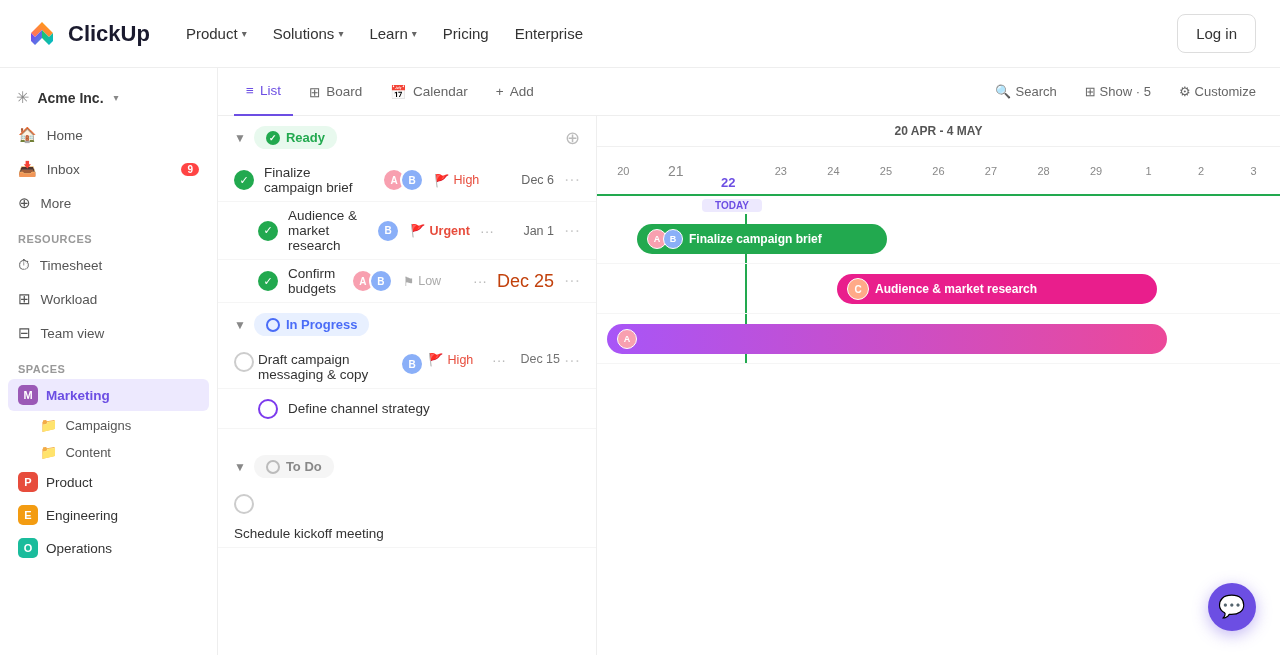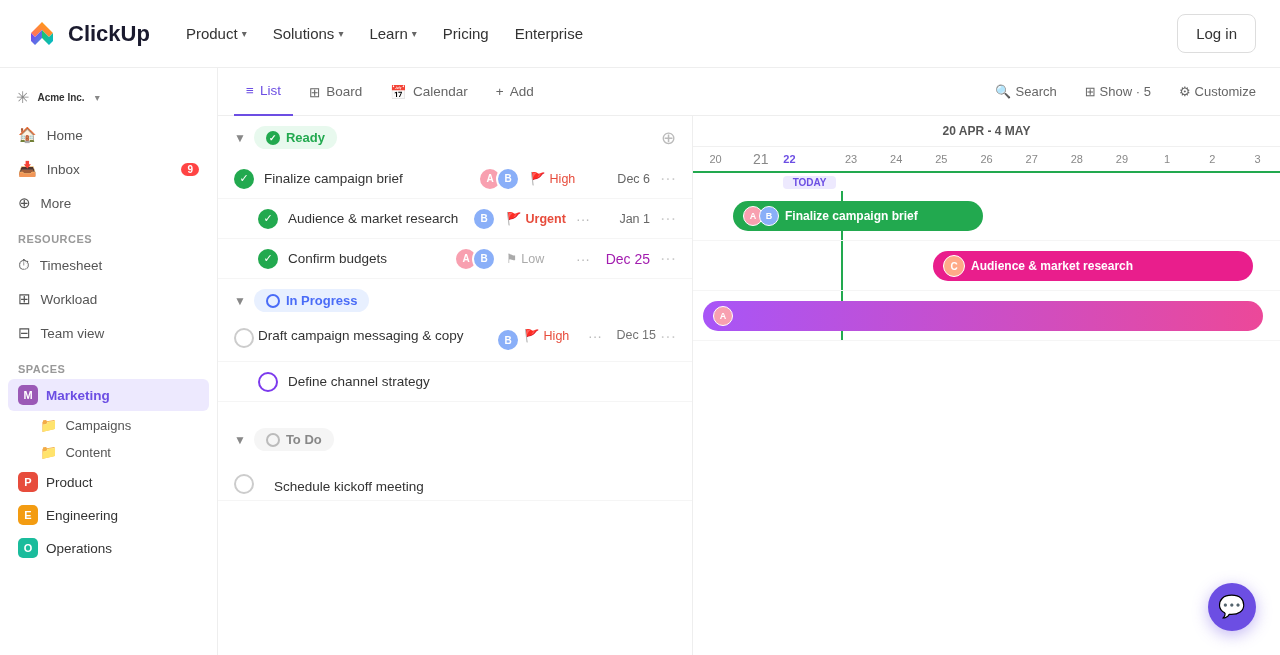--- a/index.html
+++ b/index.html
@@ -63,21 +63,21 @@
     </div>
   </div>
 </nav>
 
 <div class="app">
 
   <aside style="width:218px;background:#fff;border-right:1px solid #eee;padding:12px 0;overflow-y:auto;flex-shrink:0;">
 
     <div style="display:flex;align-items:center;gap:8px;padding:8px 16px 12px;cursor:pointer;">
       <span style="color:#888;font-size:16px;">✳</span>
-      <span style="font-size:10px;font-weight:600;color:#333;">Acme Inc.</span>
+      <span style="font-size:14px;font-weight:600;color:#333;">Acme Inc.</span>
       <span style="font-size:10px;color:#888;margin-left:2px;">▾</span>
     </div>
 
     <div style="padding:0 8px;">
       <div style="display:flex;align-items:center;gap:10px;padding:7px 10px;border-radius:6px;cursor:pointer;color:#555;font-size:13.5px;margin-bottom:2px;">
         <span style="font-size:15px;">🏠</span>
         <span>Home</span>
       </div>
       <div style="display:flex;align-items:center;gap:10px;padding:7px 10px;border-radius:6px;cursor:pointer;color:#555;font-size:13.5px;margin-bottom:2px;">
         <span style="font-size:15px;">📥</span>
@@ -216,21 +216,21 @@
 
           <div style="display:flex;align-items:center;padding:6px 16px 6px 40px;border-bottom:1px solid #f5f5f5;gap:10px;min-height:40px;">
             <div style="width:20px;height:20px;background:#22a94f;border-radius:50%;display:flex;align-items:center;justify-content:center;color:#fff;font-size:11px;flex-shrink:0;cursor:pointer;">✓</div>
             <span style="flex:1;font-size:13.5px;color:#333;">Confirm budgets</span>
             <div style="display:flex;">
               <div style="width:24px;height:24px;border-radius:50%;border:2px solid #fff;background:#f8a0b0;overflow:hidden;display:flex;align-items:center;justify-content:center;font-size:10px;font-weight:600;color:#fff;">A</div>
               <div style="width:24px;height:24px;border-radius:50%;border:2px solid #fff;background:#8aaff8;margin-left:-6px;overflow:hidden;display:flex;align-items:center;justify-content:center;font-size:10px;font-weight:600;color:#fff;">B</div>
             </div>
             <span style="display:flex;align-items:center;gap:4px;font-size:12.5px;color:#aaa;min-width:60px;">⚑ <span>Low</span></span>
             <span style="color:#bbb;cursor:pointer;font-size:14px;">···</span>
-            <span style="font-size:14px;color:#a21caf;min-width:50px;text-align:right;">Dec 25</span>
+            <span style="font-size:18px;color:#c2410c;min-width:50px;text-align:right;">Dec 25</span>
             <span style="color:#ccc;cursor:pointer;font-size:16px;">···</span>
           </div>
         </div>
 
         <div>
           <div style="display:flex;align-items:center;gap:8px;padding:10px 16px;background:#fff;">
             <span style="color:#888;cursor:pointer;font-size:12px;">▼</span>
             <div style="display:flex;align-items:center;gap:6px;padding:4px 12px;border-radius:20px;background:#e8f0ff;color:#4a6cf7;font-size:13px;font-weight:600;">
               <span style="width:14px;height:14px;border-radius:50%;border:2.5px solid #4a6cf7;display:inline-block;"></span>
               <span>In Progress</span>
@@ -258,36 +258,36 @@
 
         <div style="margin-top:16px;">
           <div style="display:flex;align-items:center;gap:8px;padding:10px 16px;background:#fff;">
             <span style="color:#888;cursor:pointer;font-size:12px;">▼</span>
             <div style="display:flex;align-items:center;gap:6px;padding:4px 12px;border-radius:20px;background:#f5f5f5;color:#888;font-size:13px;font-weight:600;">
               <span style="width:14px;height:14px;border-radius:50%;border:2px solid #bbb;display:inline-block;"></span>
               <span>To Do</span>
             </div>
           </div>
 
-          <div style="display:flex;align-items:flex-end;padding:6px 16px;border-bottom:1px solid #f5f5f5;gap:20px;min-height:40px;">
+          <div style="display:flex;align-items:flex-start;padding:6px 16px;border-bottom:1px solid #f5f5f5;gap:12px;min-height:40px;flex-direction:column;">
             <div style="width:20px;height:20px;border-radius:50%;border:2px solid #ccc;flex-shrink:0;cursor:pointer;"></div>
             <span style="flex:1;font-size:13.5px;color:#333;">Schedule kickoff meeting</span>
           </div>
 
         </div>
       </div>
 
-      <div style="width:588px;background:#fff;border-left:1px solid #eee;overflow:hidden;display:flex;flex-direction:column;flex-shrink:0;">
+      <div style="width:684px;background:#fff;border-left:1px solid #eee;overflow:hidden;display:flex;flex-direction:column;flex-shrink:0;">
 
         <div style="padding:8px 16px;text-align:center;font-size:12px;font-weight:600;color:#555;background:#fff;border-bottom:1px solid #f0f0f0;">20 APR - 4 MAY</div>
 
         <div style="display:flex;background:#fff;border-bottom:2px solid #22a94f;padding:4px 0;align-items:center;">
           <div style="flex:1;text-align:center;font-size:11px;color:#888;">20</div>
           <div style="flex:1;text-align:center;font-size:14px;color:#888;">21</div>
-          <div style="flex:1;font-size:11px;color:#6c4ee3;font-weight:700;">22</div>
+          <div style="flex:1;text-align:center;font-size:13px;color:#6c4ee3;font-weight:700;margin-top:24px;">22</div>
           <div style="flex:1;text-align:center;font-size:11px;color:#888;">23</div>
           <div style="flex:1;text-align:center;font-size:11px;color:#888;">24</div>
           <div style="flex:1;text-align:center;font-size:11px;color:#888;">25</div>
           <div style="flex:1;text-align:center;font-size:11px;color:#888;">26</div>
           <div style="flex:1;text-align:center;font-size:11px;color:#888;">27</div>
           <div style="flex:1;text-align:center;font-size:11px;color:#888;">28</div>
           <div style="flex:1;text-align:center;font-size:11px;color:#888;">29</div>
           <div style="flex:1;text-align:center;font-size:11px;color:#888;">1</div>
           <div style="flex:1;text-align:center;font-size:11px;color:#888;">2</div>
           <div style="flex:1;text-align:center;font-size:11px;color:#888;">3</div>

